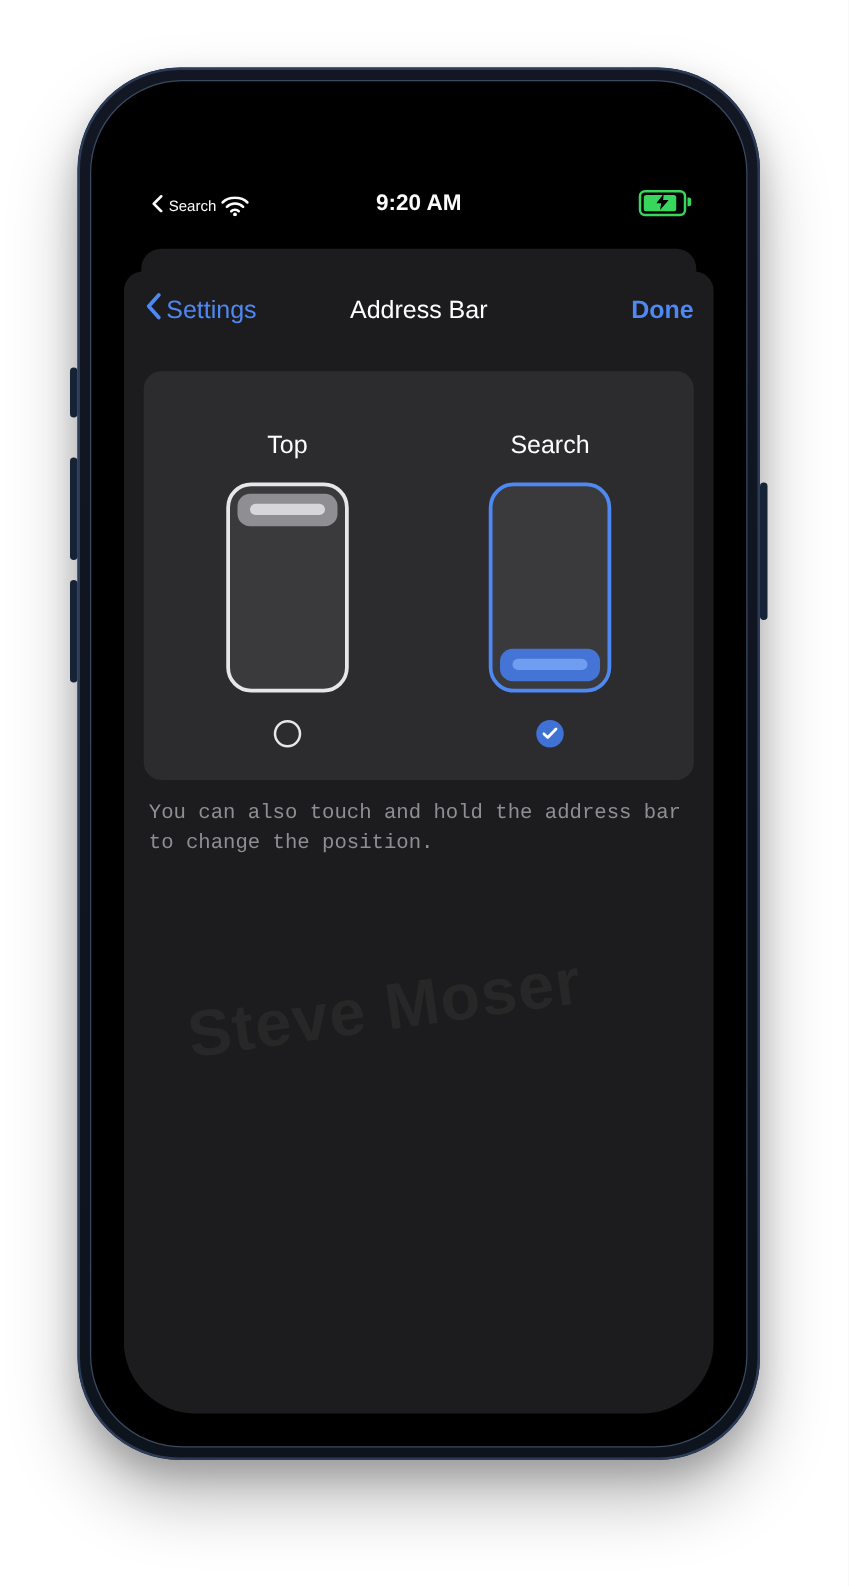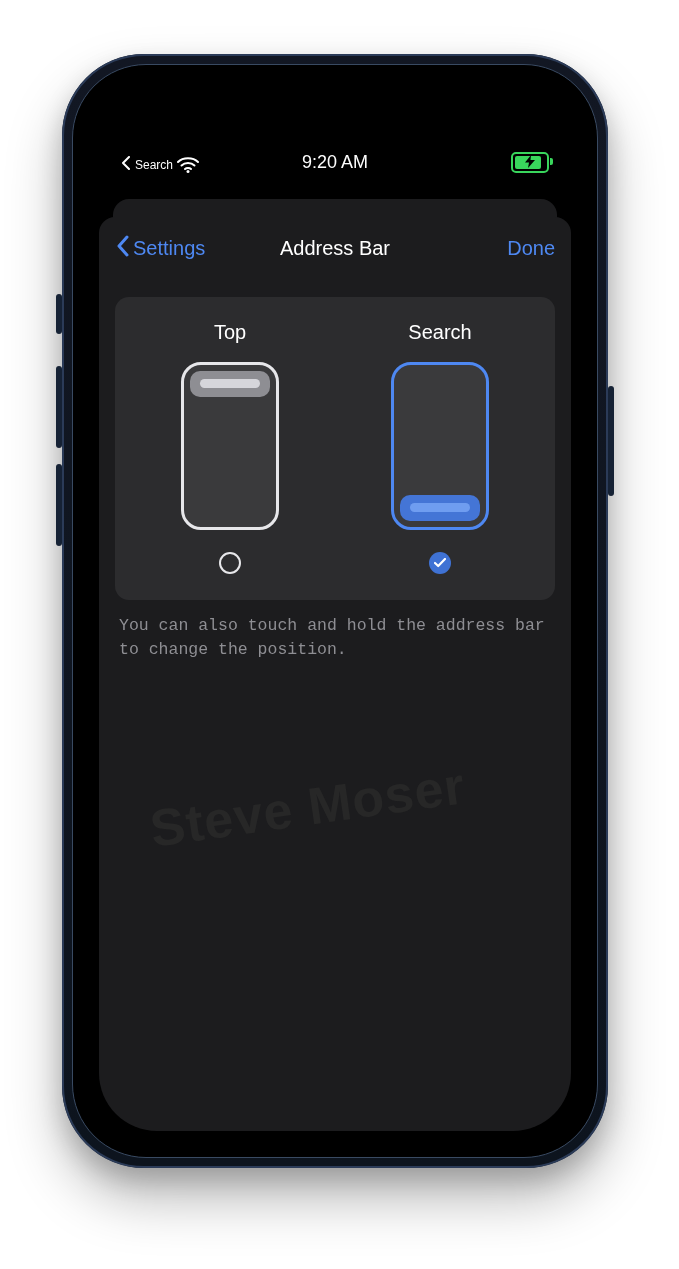--- a/index.html
+++ b/index.html
@@ -11,41 +11,41 @@
   .sb2{left:-6px;top:312px;width:6px;height:82px;}
   .sb3{left:-6px;top:410px;width:6px;height:82px;}
   .sb4{right:-6px;top:332px;width:6px;height:110px;}
   .bezel{position:absolute;left:10px;top:10px;right:10px;bottom:10px;border-radius:74px;background:#000;border:1px solid #394a62;}
   .notch{position:absolute;left:50%;top:9px;transform:translateX(-50%);width:220px;height:36px;background:#000;border-radius:0 0 22px 22px;}
   .cam{position:absolute;left:50%;top:26px;transform:translateX(-50%);width:12px;height:12px;border-radius:50%;background:#0a0a0a;border:1px solid #1d1d1d;}
   .screen{position:absolute;left:26px;top:26px;right:26px;bottom:26px;border-radius:58px;background:#000;overflow:hidden;}
   
   .status{position:absolute;left:0;right:0;top:0;height:92px;display:flex;align-items:flex-end;justify-content:space-between;padding:0 22px 10px 22px;box-sizing:border-box;color:#fdfdfd;font-weight:600;}
   .status-left{display:flex;align-items:center;gap:4px;font-size:12px;font-weight:500;}
-  .status-center{position:absolute;left:0;right:0;display:flex;justify-content:center;bottom:10px;font-size:18px;font-weight:400;pointer-events:none;}
+  .status-center{position:absolute;left:0;right:0;display:flex;justify-content:center;bottom:10px;font-size:18px;font-weight:700;pointer-events:none;}
   .status-right{display:flex;align-items:center;}
   .bk-caret{display:inline-block;}
   .wifi-icon{display:inline-flex;}
   .battery{width:34px;height:17px;border:2px solid #39d65c;border-radius:5px;position:relative;display:flex;align-items:center;justify-content:center;}
   .battery:after{content:"";position:absolute;right:-6px;top:4px;width:3px;height:7px;background:#39d65c;border-radius:0 2px 2px 0;}
   .battery-fill{position:absolute;left:2px;top:2px;bottom:2px;width:26px;background:#39d65c;border-radius:2px;}
   .bolt{position:relative;color:#000;font-size:12px;font-weight:900;z-index:2;}
   
   .bgcard{position:absolute;left:14px;right:14px;top:108px;height:30px;background:#1c1c1e;border-radius:16px 16px 0 0;}
   
   .sheet{position:absolute;left:0;right:0;top:126px;bottom:0;background:#1c1c1e;border-radius:16px 16px 0 0;overflow:hidden;}
   .nav{height:62px;display:flex;align-items:center;justify-content:space-between;padding:0 16px;position:relative;border-bottom:0 solid transparent;}
   .nav-back{display:flex;align-items:center;color:#4e88f2;font-size:20px;gap:2px;cursor:pointer;}
   .nav-title{position:absolute;left:0;right:0;display:flex;justify-content:center;font-size:20px;font-weight:400;color:#fff;pointer-events:none;}
-  .nav-done{color:#4e88f2;font-size:20px;font-weight:400;cursor:pointer;}
+  .nav-done{color:#4e88f2;font-size:20px;font-weight:700;cursor:pointer;}
   .content{padding:18px 16px 0 16px;}
   .card{background:#2c2c2e;border-radius:14px;padding:24px 10px 26px 10px;}
   .row{display:flex;}
   .opt{flex:1;display:flex;flex-direction:column;align-items:center;cursor:pointer;}
-  .opt-label{color:#fff;font-size:20px;margin-bottom:18px;font-weight:500;}
+  .opt-label{color:#fff;font-size:20px;margin-bottom:18px;font-weight:500;margin-top:24px;}
   .thumb{width:98px;height:168px;border-radius:20px;position:relative;box-sizing:border-box;}
   .thumb.top-v{border:3px solid #e7e7ea;background:#3a3a3c;}
   .thumb.top-v .bar{position:absolute;left:6px;right:6px;top:6px;height:26px;background:#8e8e93;border-radius:10px;}
   .thumb.top-v .bar .pill{position:absolute;left:10px;right:10px;top:8px;height:9px;background:#d6d6db;border-radius:5px;}
   .thumb.bot-v{border:3px solid #4e88f2;background:#3a3a3c;}
   .thumb.bot-v .bar{position:absolute;left:6px;right:6px;bottom:6px;height:26px;background:#4475d6;border-radius:10px;}
   .thumb.bot-v .bar .pill{position:absolute;left:10px;right:10px;top:8px;height:9px;background:#6f9df0;border-radius:5px;}
   .radio{margin-top:22px;width:22px;height:22px;border-radius:50%;display:flex;align-items:center;justify-content:center;}
   .radio.unsel{border:2.5px solid #e7e7ea;box-sizing:border-box;}
   .radio.sel{background:#3f72d4;}

